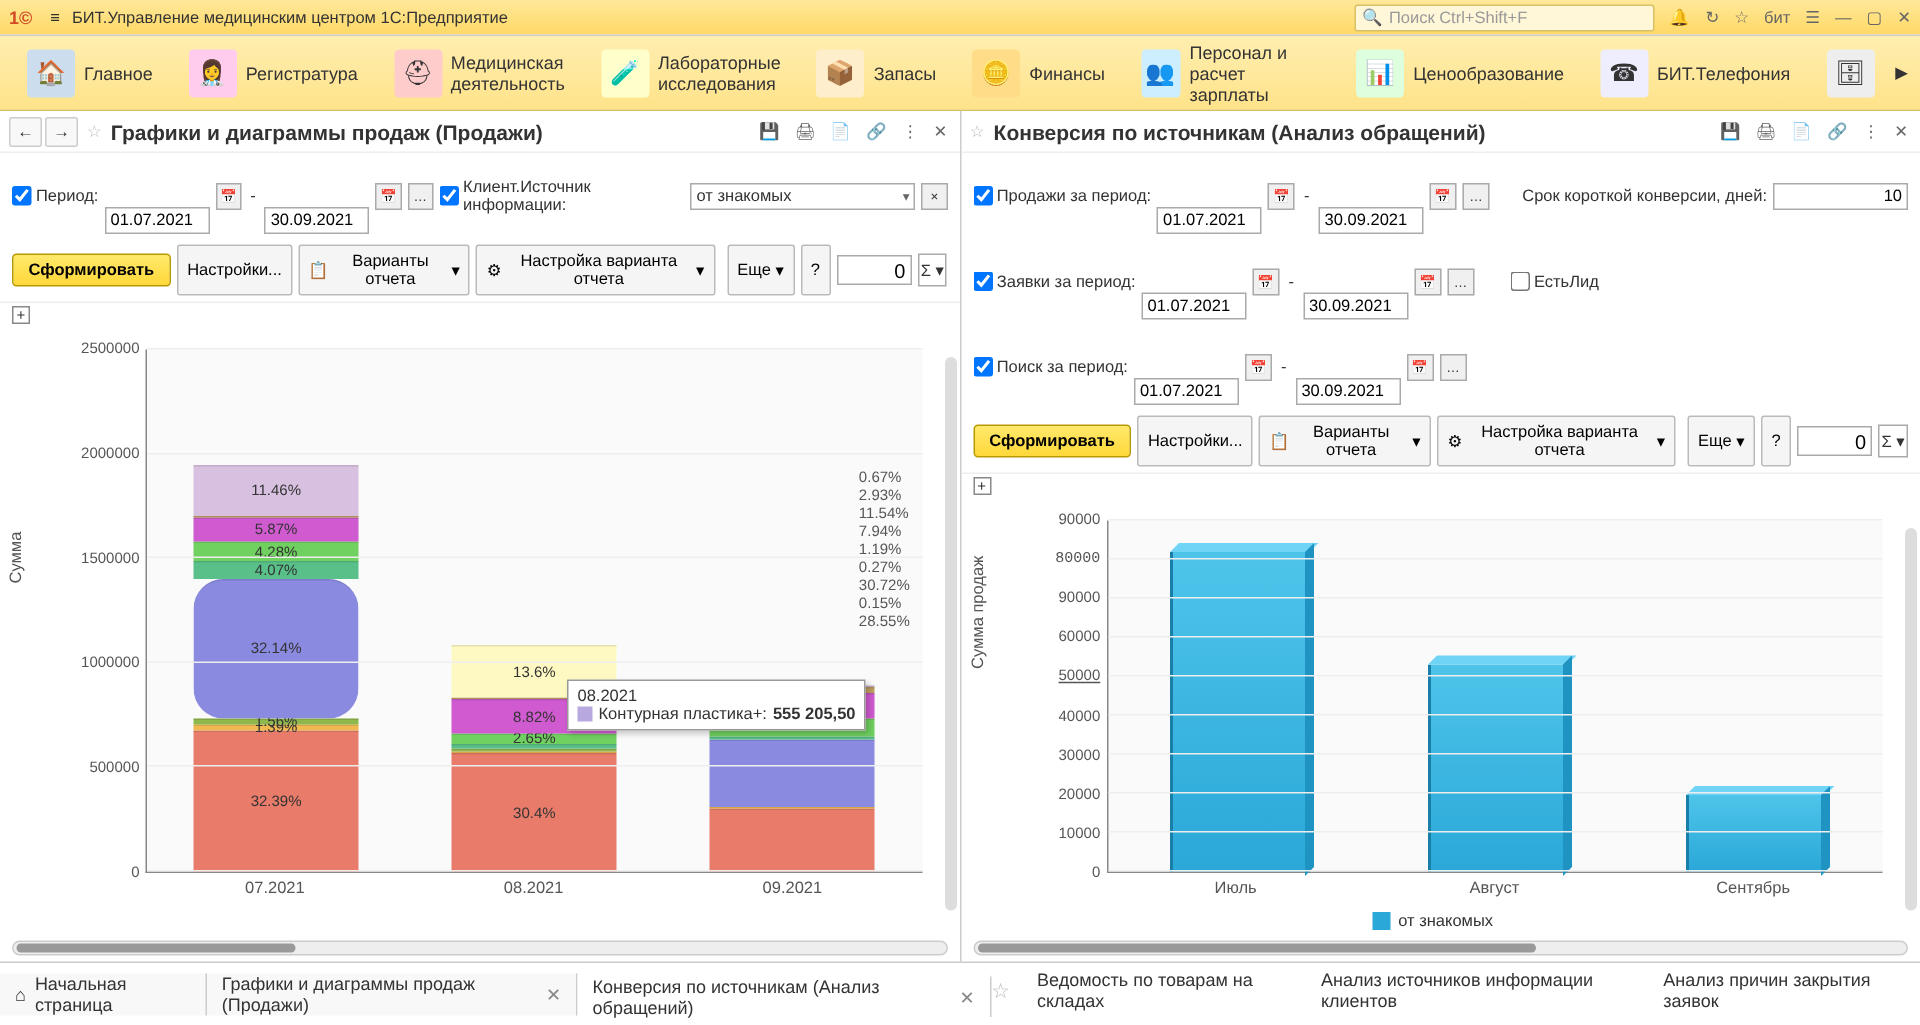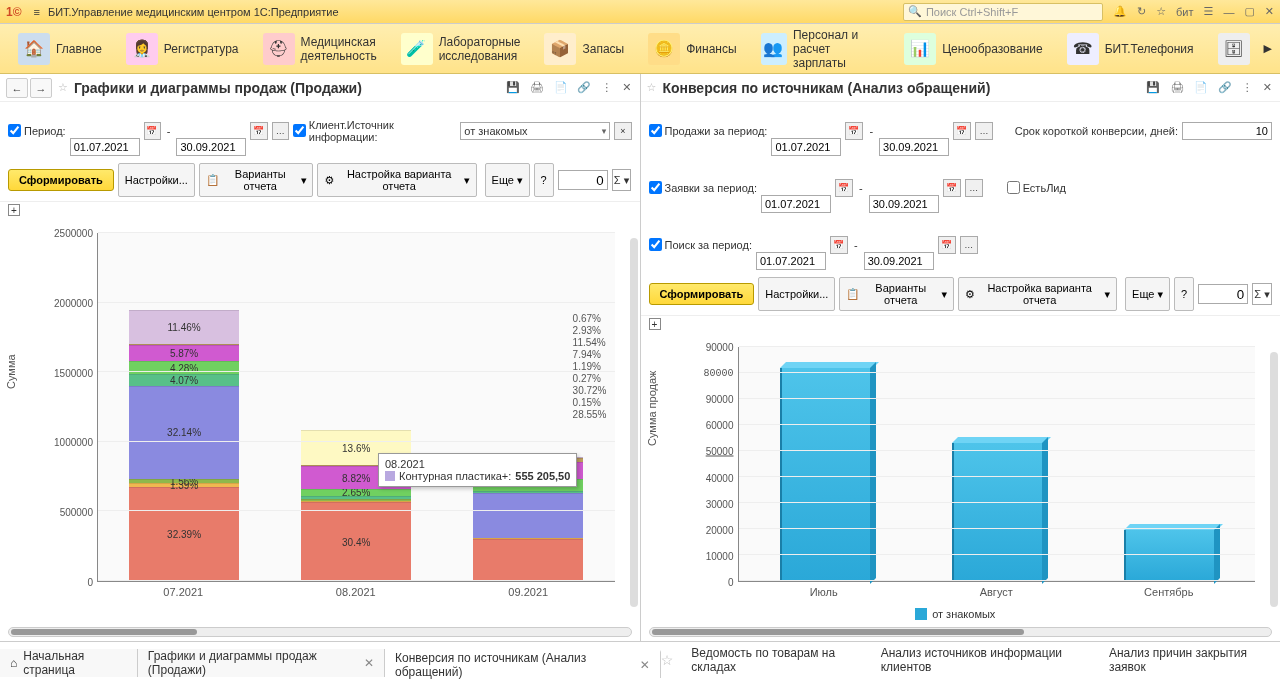--- a/index.html
+++ b/index.html
@@ -248,21 +248,21 @@
             <div class="ytick" style="bottom: 60%;">1500000</div>
             <div class="ytick" style="bottom: 80%;">2000000</div>
             <div class="ytick" style="bottom: 100%;">2500000</div>
           </div>
       <div class="plot" id="plotL">
         <div class="bars" id="barsL">
               <div class="barcol" style="height: 83.2%;">
                 <div class="seg" style="height: 32.39%; background: rgb(232, 123, 106);">32.39%</div>
                 <div class="seg" style="height: 1.39%; background: rgb(240, 184, 80);">1.39%</div>
                 <div class="seg" style="height: 1.56%; background: rgb(143, 184, 76);">1.56%</div>
-                <div class="seg" style="height: 32.14%; background: rgb(138, 138, 224);">32.14%</div>
+                <div class="seg" style="height: 32.14%; background: rgb(138, 138, 224); border-radius: 20px;">32.14%</div>
                 <div class="seg" style="height: 4.07%; background: rgb(88, 192, 136);">4.07%</div>
                 <div class="seg" style="height: 4.28%; background: rgb(112, 208, 96);">4.28%</div>
                 <div class="seg" style="height: 5.87%; background: rgb(208, 90, 208);">5.87%</div>
                 <div class="seg" style="height: 0.17%; background: rgb(192, 160, 96);"></div>
                 <div class="seg" style="height: 11.46%; background: rgb(216, 192, 224);">11.46%</div>
               </div>
               <div class="barcol" style="height: 74.4%;">
                 <div class="seg" style="height: 30.4%; background: rgb(232, 123, 106);">30.4%</div>
                 <div class="seg" style="height: 0.57%; background: rgb(240, 184, 80);"></div>
                 <div class="seg" style="height: 0.79%; background: rgb(143, 184, 76);"></div>

